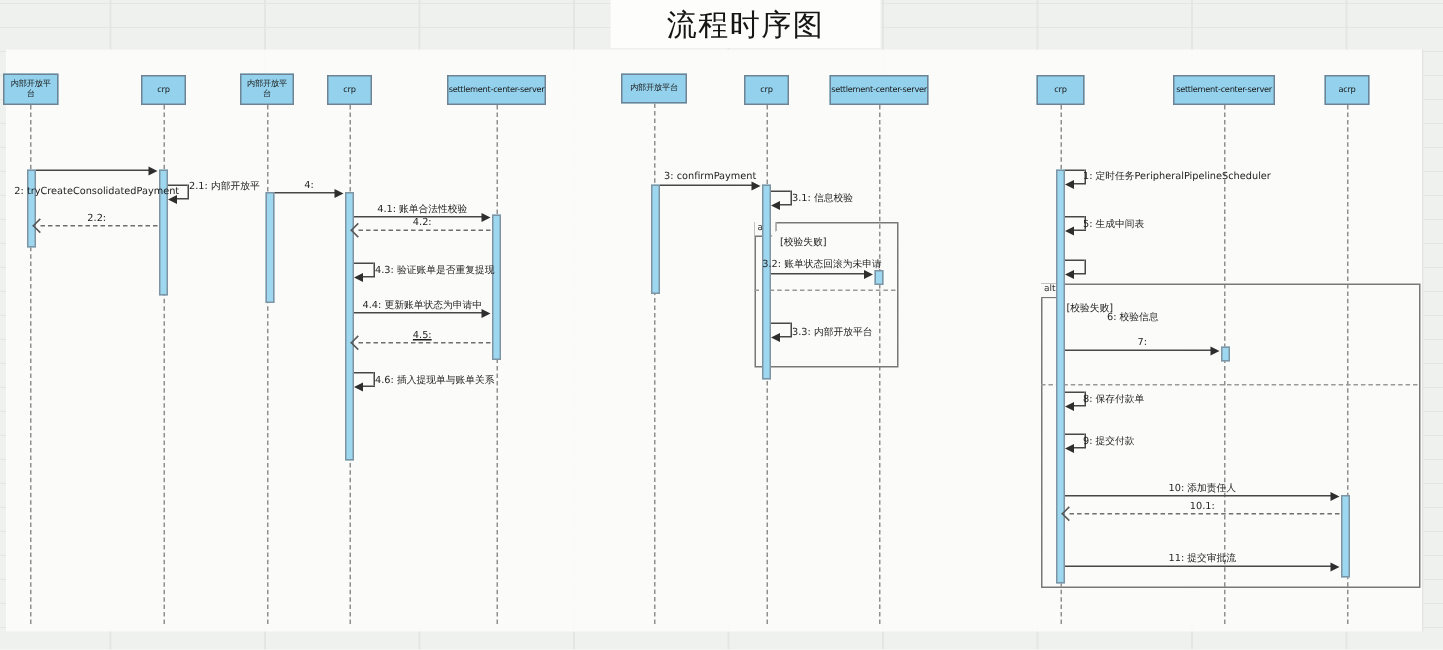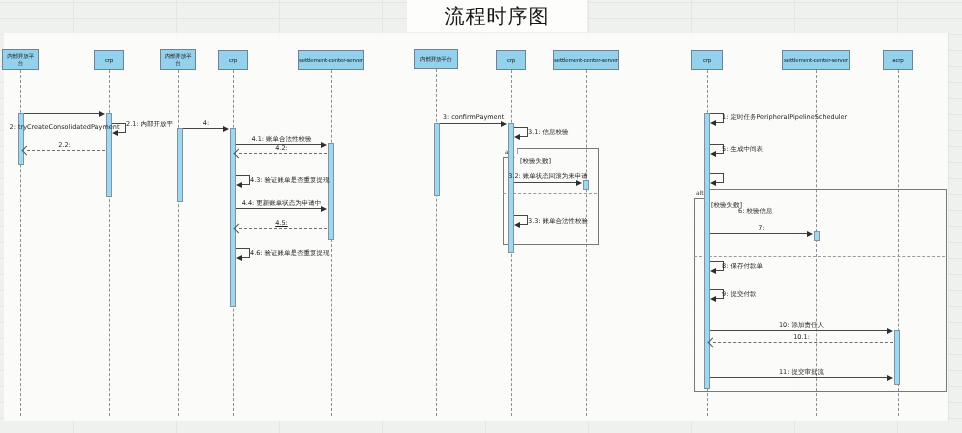--- a/index.html
+++ b/index.html
@@ -116,37 +116,37 @@
       <div class="abs sline" style="left: 236px; top: 208px; width: 87px;"></div>
       <div class="abs arr-r" style="left: 321px; top: 205.5px;"></div>
       <div class="abs mlabel center" style="left: 281.5px; top: 199px;">4.4: 更新账单状态为申请中</div>
       <div class="abs rline" style="left: 239px; top: 228px; width: 88px;"></div>
       <div class="abs chev" style="left: 235px; top: 225px;"></div>
       <div class="abs mlabel center" style="left: 281.5px; top: 219px; text-decoration: underline;">4.5:</div>
       <div class="abs sline" style="left: 236px; top: 248px; width: 13px;"></div>
       <div class="abs svert" style="left: 249px; top: 248px; height: 9px;"></div>
       <div class="abs sline" style="left: 241px; top: 257px; width: 9px;"></div>
       <div class="abs arr-l" style="left: 236px; top: 254.5px;"></div>
-      <div class="abs mlabel" style="left: 250px; top: 249px;">4.6: 验证账单是否重复提现</div>
+      <div class="abs mlabel" style="left: 250px; top: 249px;">4.6: 插入提现单与账单关系</div>
       <div class="abs sline" style="left: 440px; top: 123px; width: 63px;"></div>
       <div class="abs arr-r" style="left: 501px; top: 120.5px;"></div>
       <div class="abs mlabel center" style="left: 473.5px; top: 113px;">3: confirmPayment</div>
       <div class="abs sline" style="left: 514px; top: 127px; width: 13px;"></div>
       <div class="abs svert" style="left: 527px; top: 127px; height: 9px;"></div>
       <div class="abs sline" style="left: 519px; top: 136px; width: 9px;"></div>
       <div class="abs arr-l" style="left: 514px; top: 133.5px;"></div>
       <div class="abs mlabel" style="left: 528px; top: 128px;">3.1: 信息校验</div>
       <div class="abs sline" style="left: 514px; top: 182px; width: 64px;"></div>
       <div class="abs arr-r" style="left: 576px; top: 179.5px;"></div>
       <div class="abs mlabel center" style="left: 548px; top: 172px;">3.2: 账单状态回滚为未申请</div>
       <div class="abs sline" style="left: 514px; top: 215px; width: 13px;"></div>
       <div class="abs svert" style="left: 527px; top: 215px; height: 9px;"></div>
       <div class="abs sline" style="left: 519px; top: 224px; width: 9px;"></div>
       <div class="abs arr-l" style="left: 514px; top: 221.5px;"></div>
-      <div class="abs mlabel" style="left: 528px; top: 217px;">3.3: 账单合法性校验</div>
+      <div class="abs mlabel" style="left: 528px; top: 217px;">3.3: 内部开放平台</div>
       <div class="abs sline" style="left: 710px; top: 113px; width: 13px;"></div>
       <div class="abs svert" style="left: 723px; top: 113px; height: 9px;"></div>
       <div class="abs sline" style="left: 715px; top: 122px; width: 9px;"></div>
       <div class="abs arr-l" style="left: 710px; top: 119.5px;"></div>
       <div class="abs mlabel" style="left: 722px; top: 113px;">1: 定时任务PeripheralPipelineScheduler</div>
       <div class="abs sline" style="left: 710px; top: 144px; width: 13px;"></div>
       <div class="abs svert" style="left: 723px; top: 144px; height: 9px;"></div>
       <div class="abs sline" style="left: 715px; top: 153px; width: 9px;"></div>
       <div class="abs arr-l" style="left: 710px; top: 150.5px;"></div>
       <div class="abs mlabel" style="left: 722px; top: 145px;">5: 生成中间表</div>

